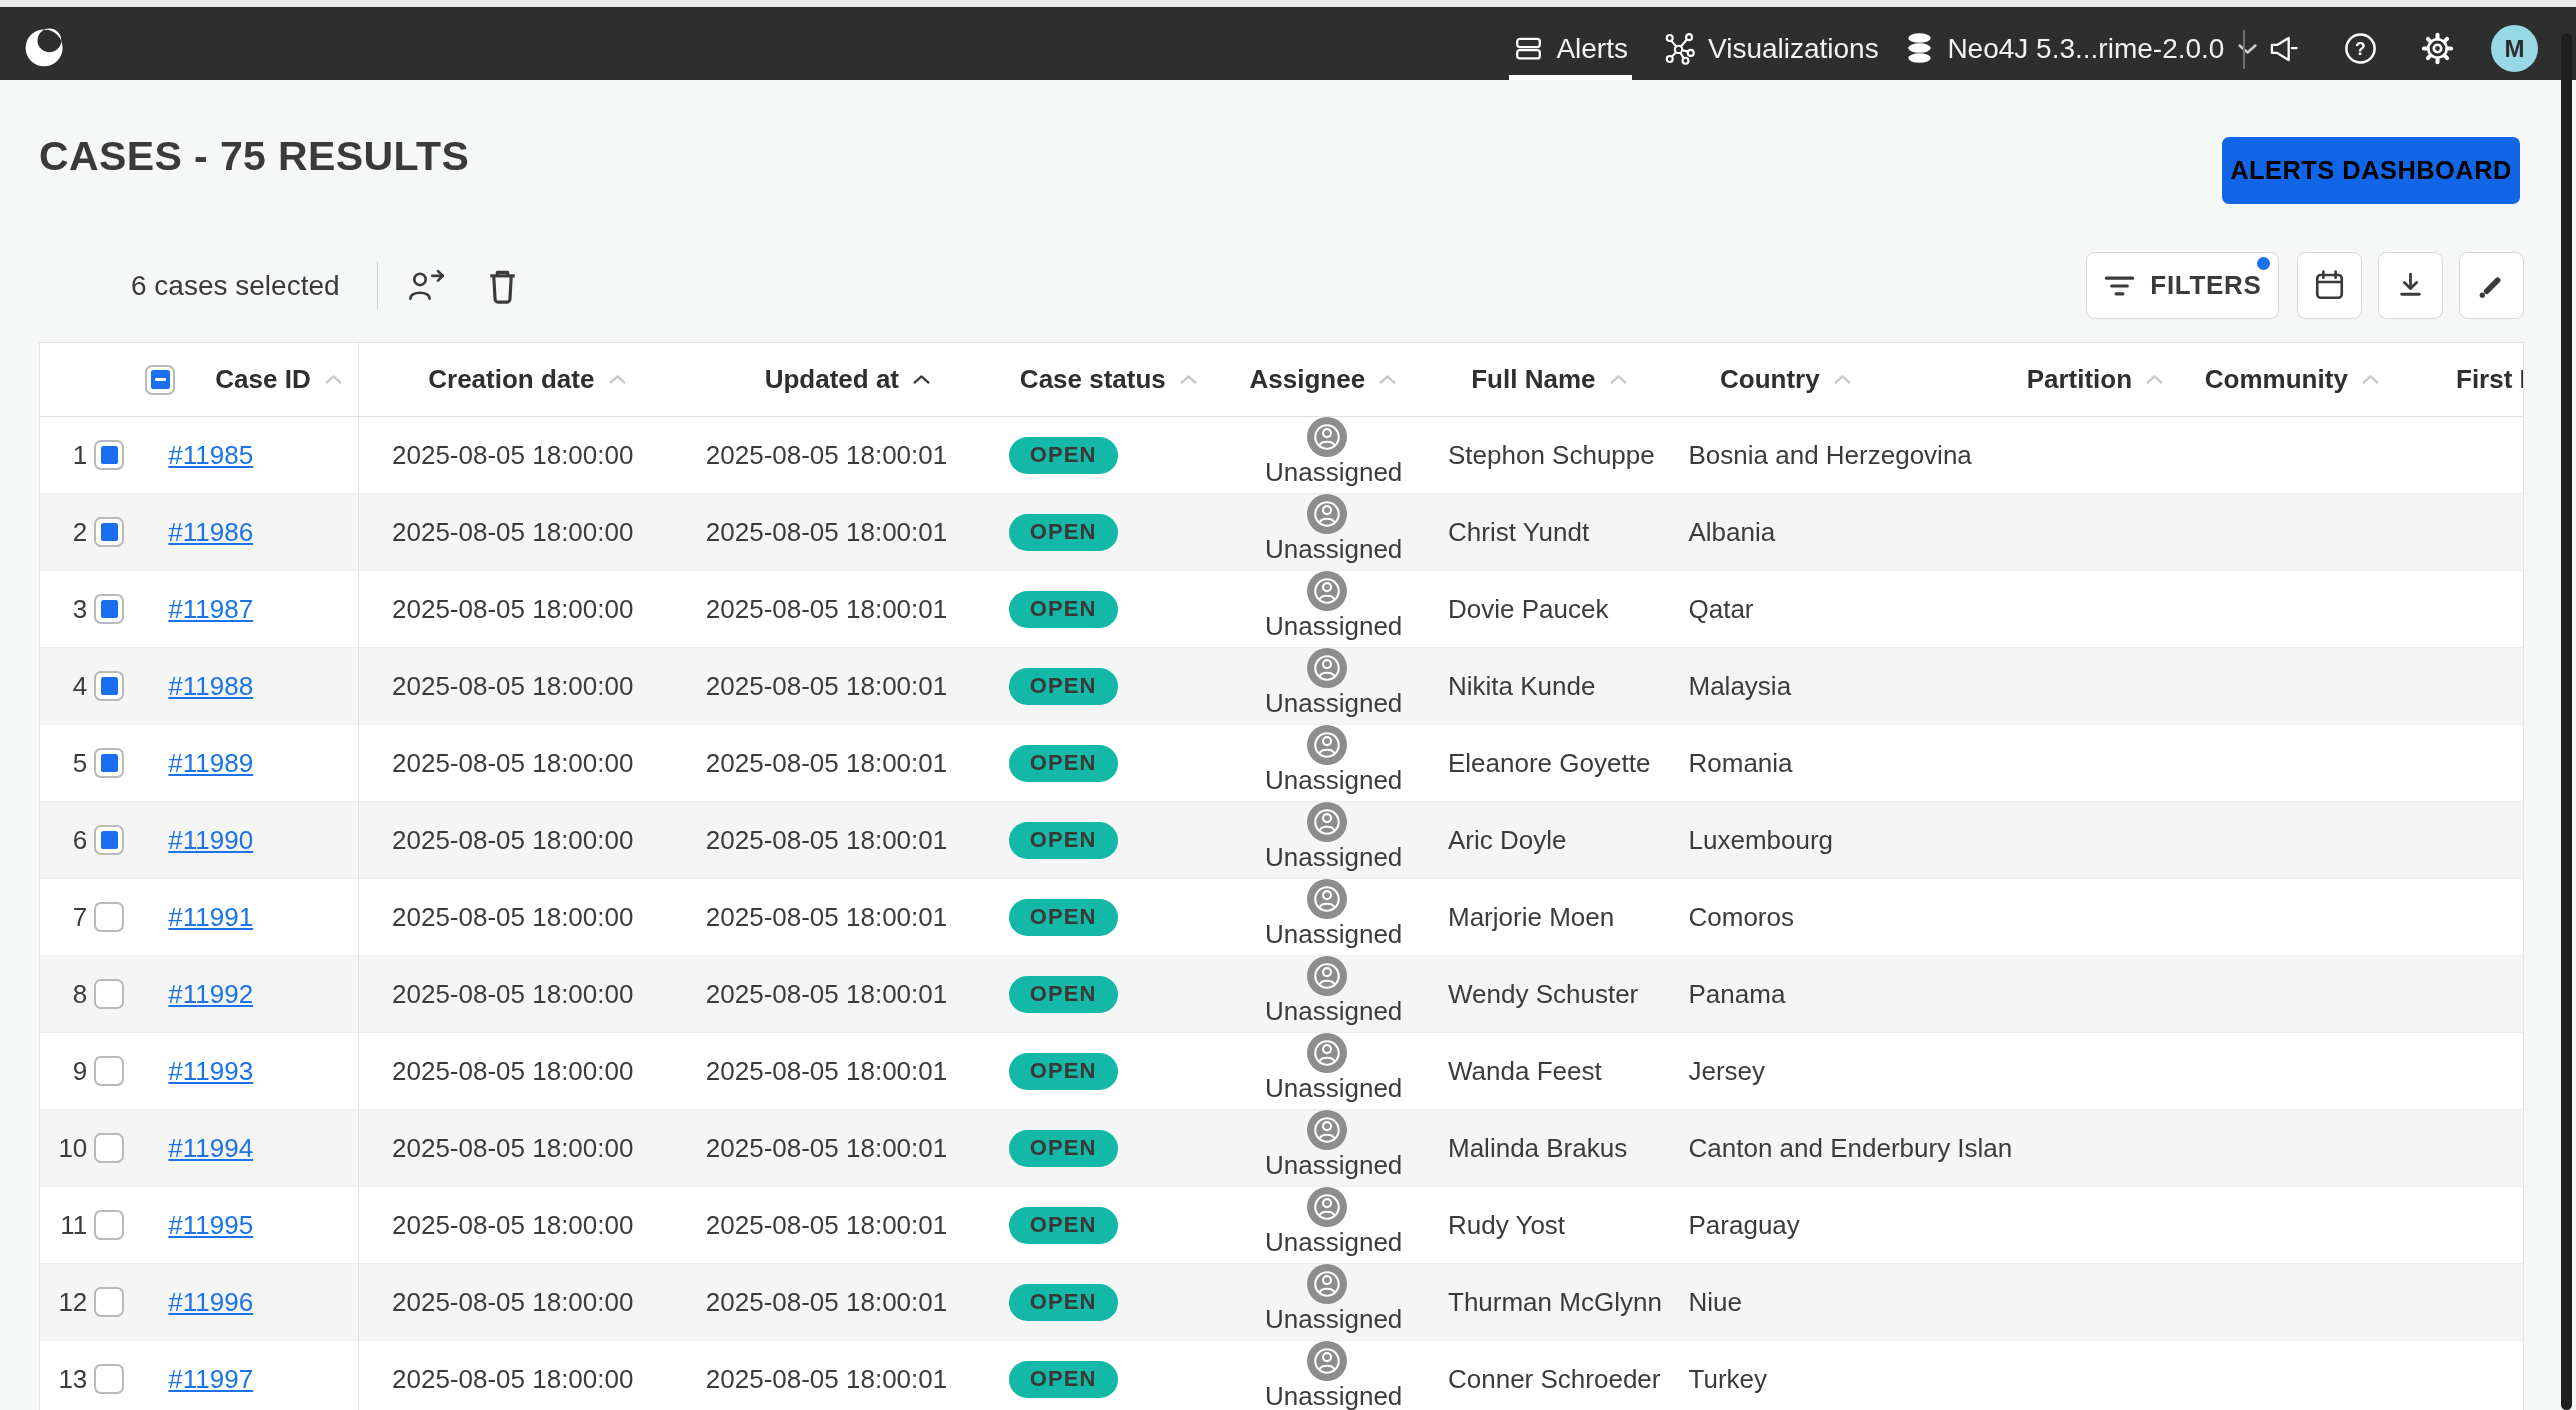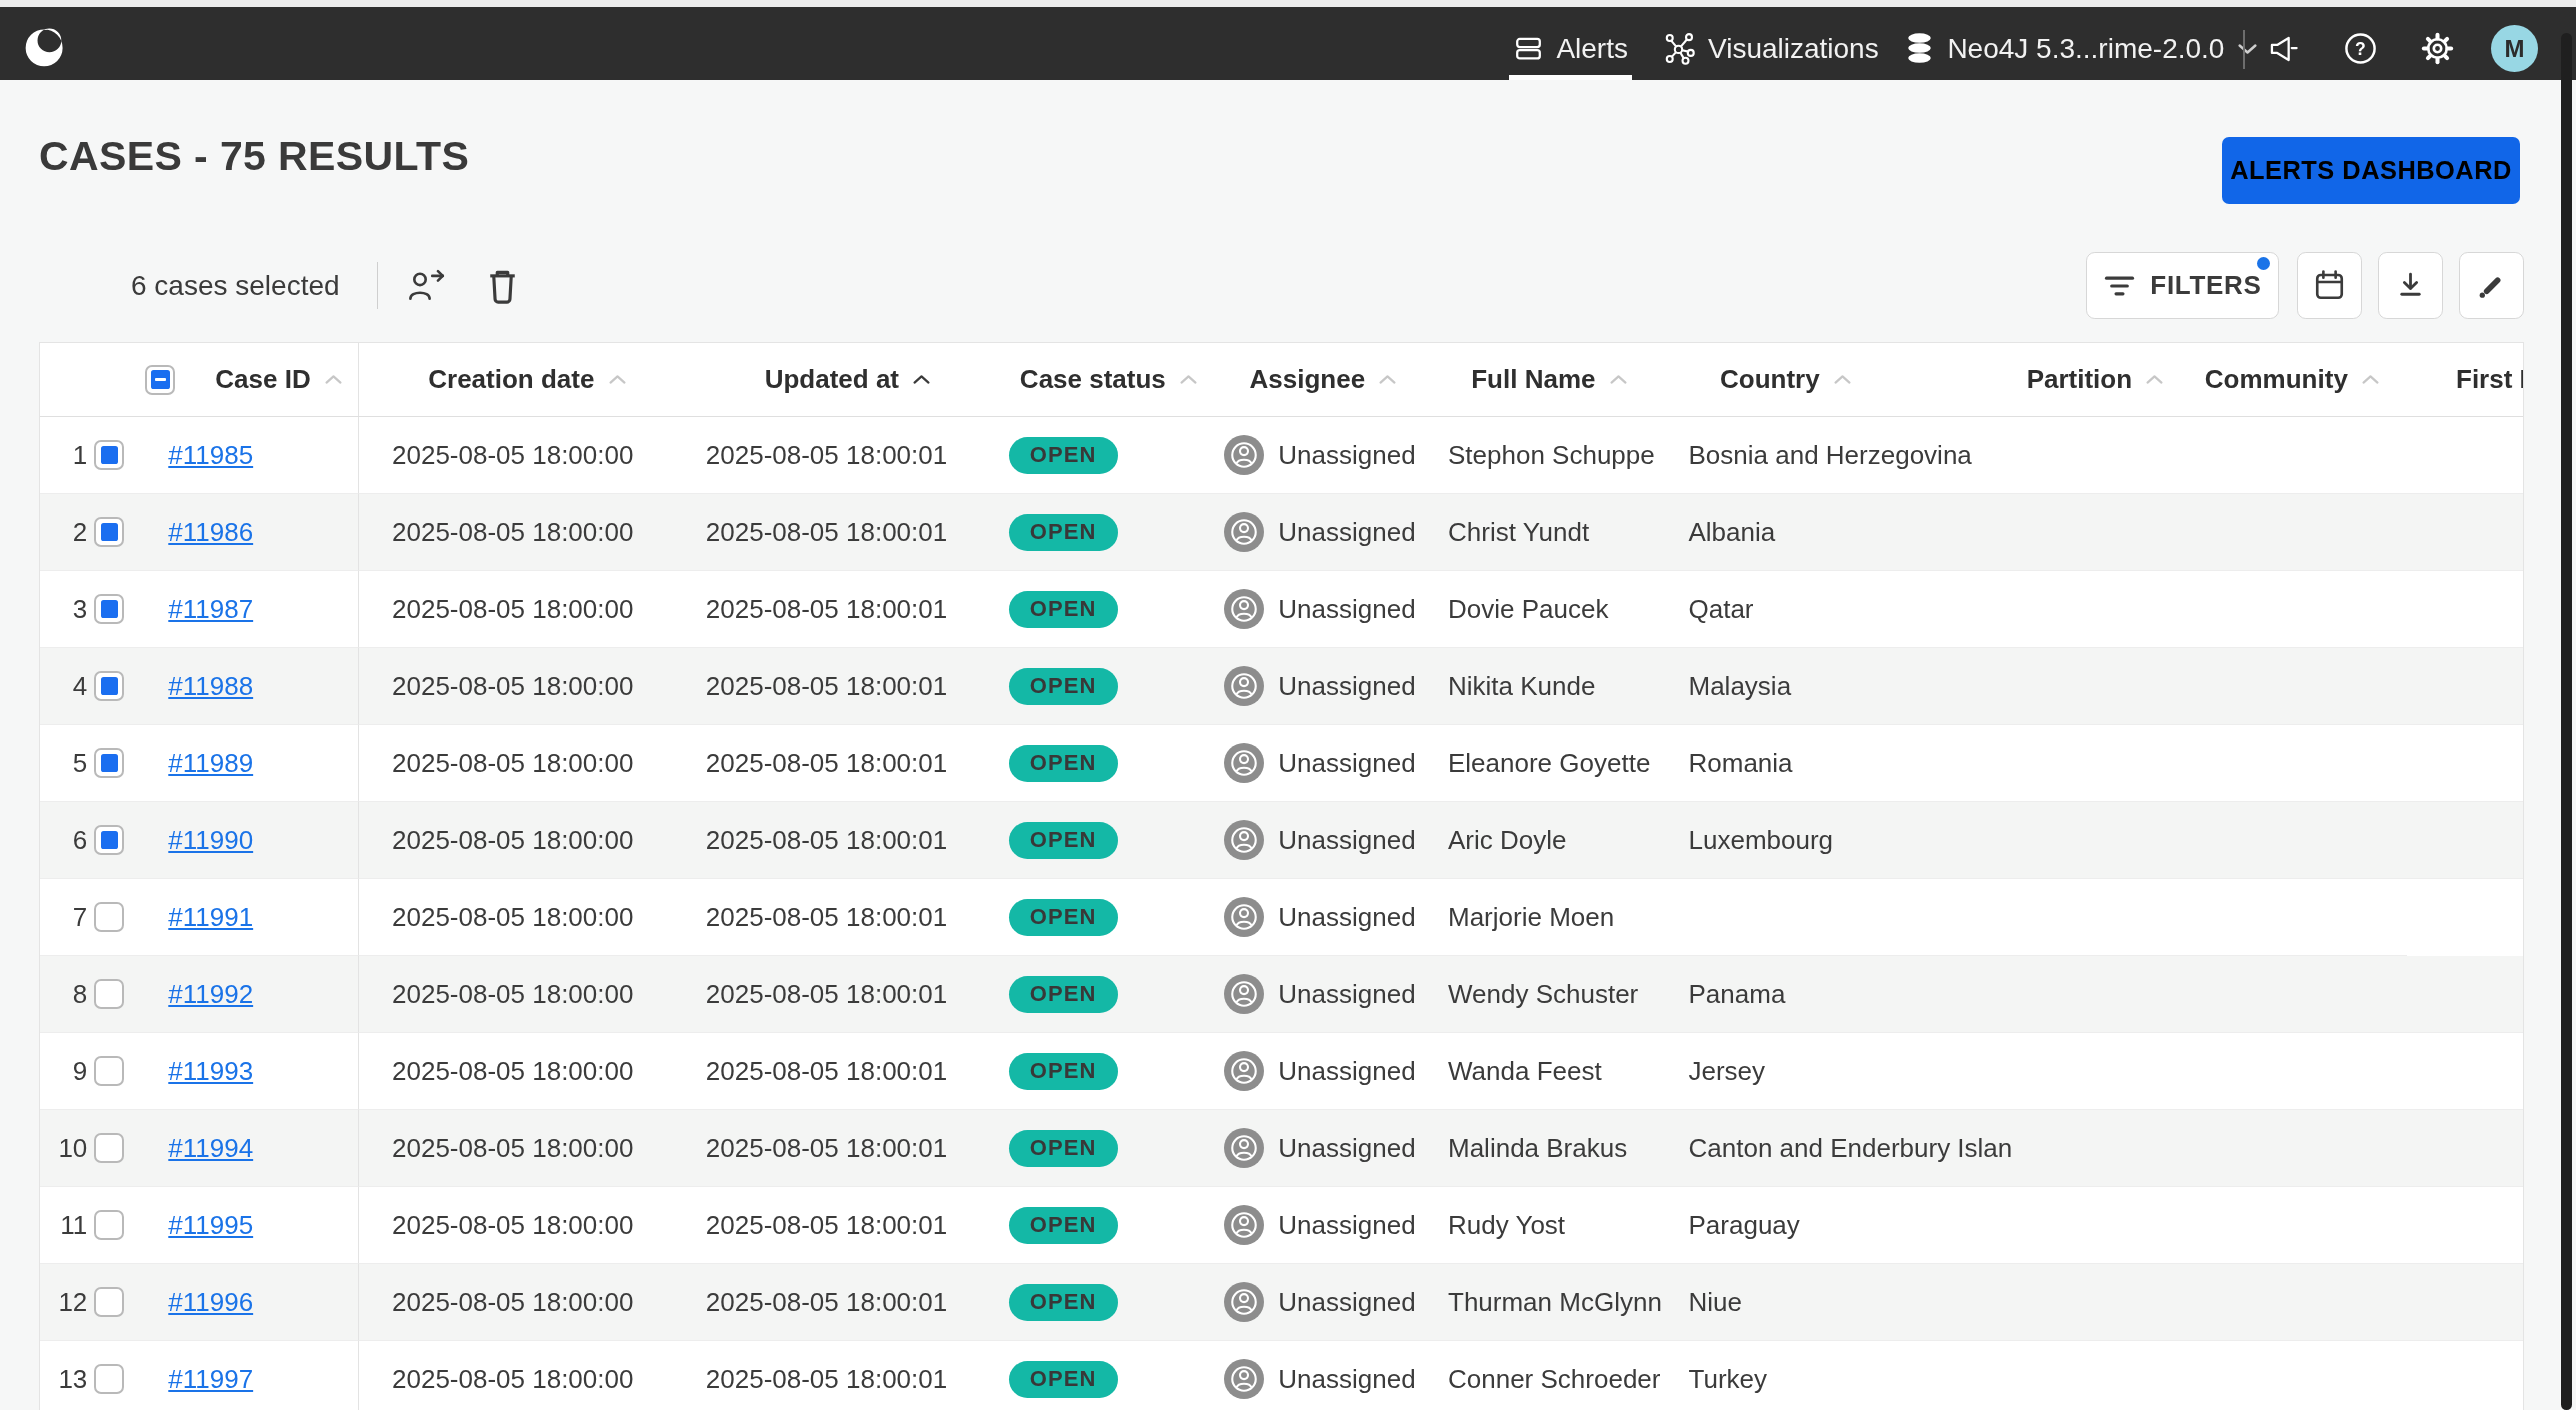--- a/index.html
+++ b/index.html
@@ -65,21 +65,21 @@
   .row-num { display:inline-block; width:35px; margin-left:12.3px; text-align:right; }
   .cb { width:30px; height:30px; border:2.6px solid #b9b9b9; border-radius:7px; background:#fff; margin-left:7px;
         display:flex; align-items:center; justify-content:center; cursor:pointer; flex:0 0 auto; }
   .cb-inner { width:17.5px; height:17.5px; border-radius:2.6px; background:#1a6ef0; }
   .cb-inner.ind { width:19px; height:19px; display:flex; align-items:center; justify-content:center; }
   .cb-dash { width:10.5px; height:3.5px; background:#fff; border-radius:0.9px; }
   .case-link { margin-left:44px; color:#1a73e8; text-decoration:underline; cursor:pointer; }
   .pad-created { padding-left:33px; }
   .pad-updated { padding-left:8.8px; }
   .pad-status { padding-left:8.8px; }
-  .pad-assignee { padding-left:5.3px; }
+  .pad-assignee { padding-left:5.3px;flex-direction:column; }
   .pad-name { padding-left:19px; }
   .pad-country { padding-left:17.5px; }
   .pill { background:#14b8a6; color:#383838; font-size:22px; font-weight:bold; letter-spacing:1.1px;
           height:37px; padding:0 21px; border-radius:18.4px; display:flex; align-items:center; }
   .assignee-avatar { width:40px; height:40px; border-radius:50%; background:#8d8d8d; display:flex;
                      align-items:center; justify-content:center; flex:0 0 auto; }
   .assignee-label { margin-left:14px; }
 
   
   .scrollbar-track { position:absolute; right:0; top:7px; width:19px; height:1404px; }
@@ -477,20 +477,21 @@
           <span class="assignee-avatar">
             <svg width="40" height="40" viewBox="0 0 46 46" fill="none" stroke="#ffffff" stroke-width="2.4">
               <circle cx="23" cy="23" r="13.5"></circle>
               <circle cx="23" cy="18.5" r="4.6"></circle>
               <path d="M14.5 32.5c2-5.5 15-5.5 17 0"></path>
             </svg>
           </span>
           <span class="assignee-label">Unassigned</span>
         </div>
         <div class="td pad-name">Marjorie Moen</div>
+        <div class="td pad-country">Comoros</div>
         <div class="td"></div>
         <div class="td"></div>
         <div class="td"></div>
       </div>
       <div class="grid-row row even">
         <div class="td c1">
           <span class="row-num">8</span>
           <span class="cb"></span>
           <a class="case-link">#11992</a>
         </div>

